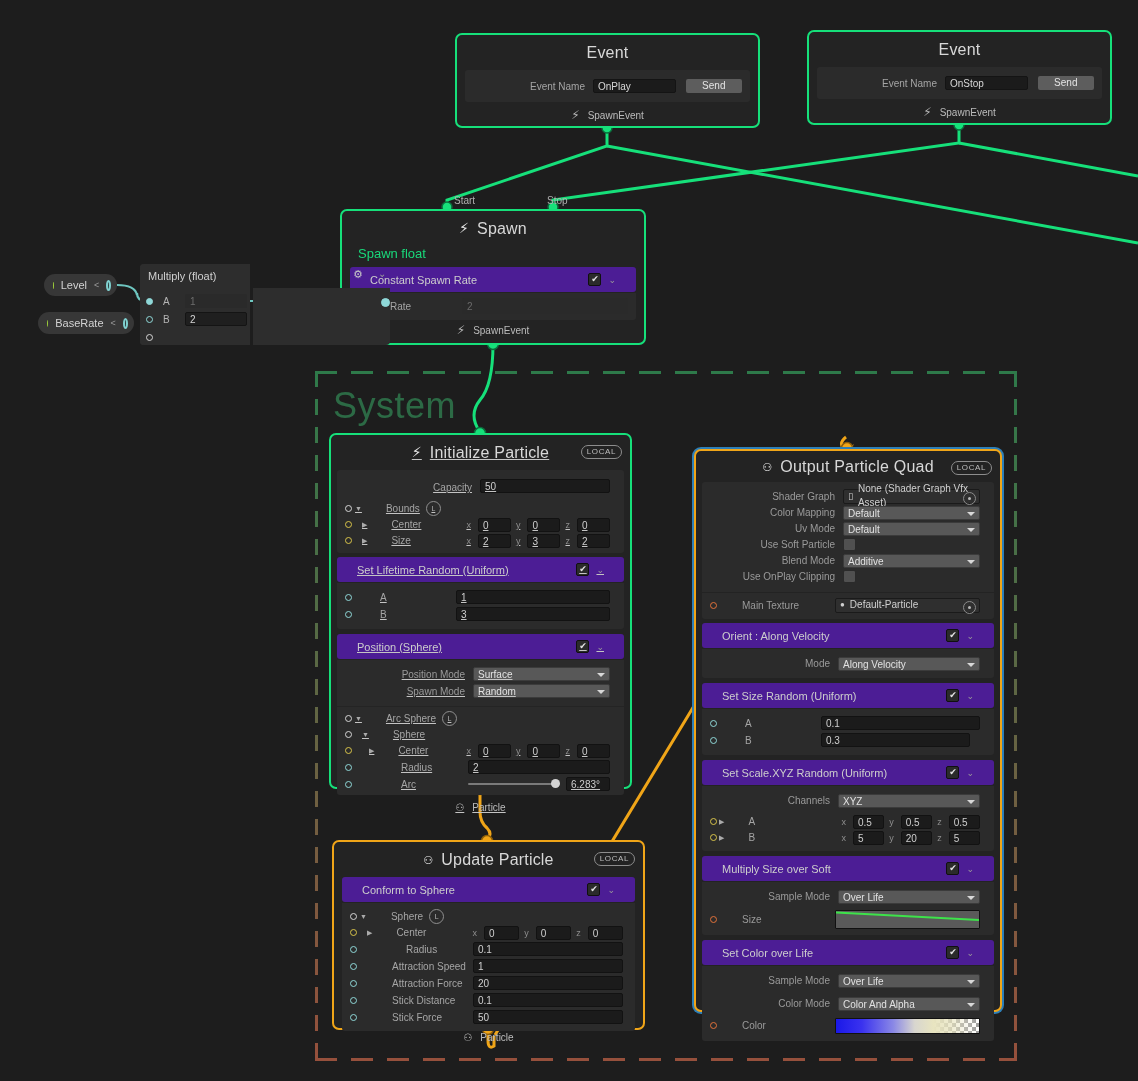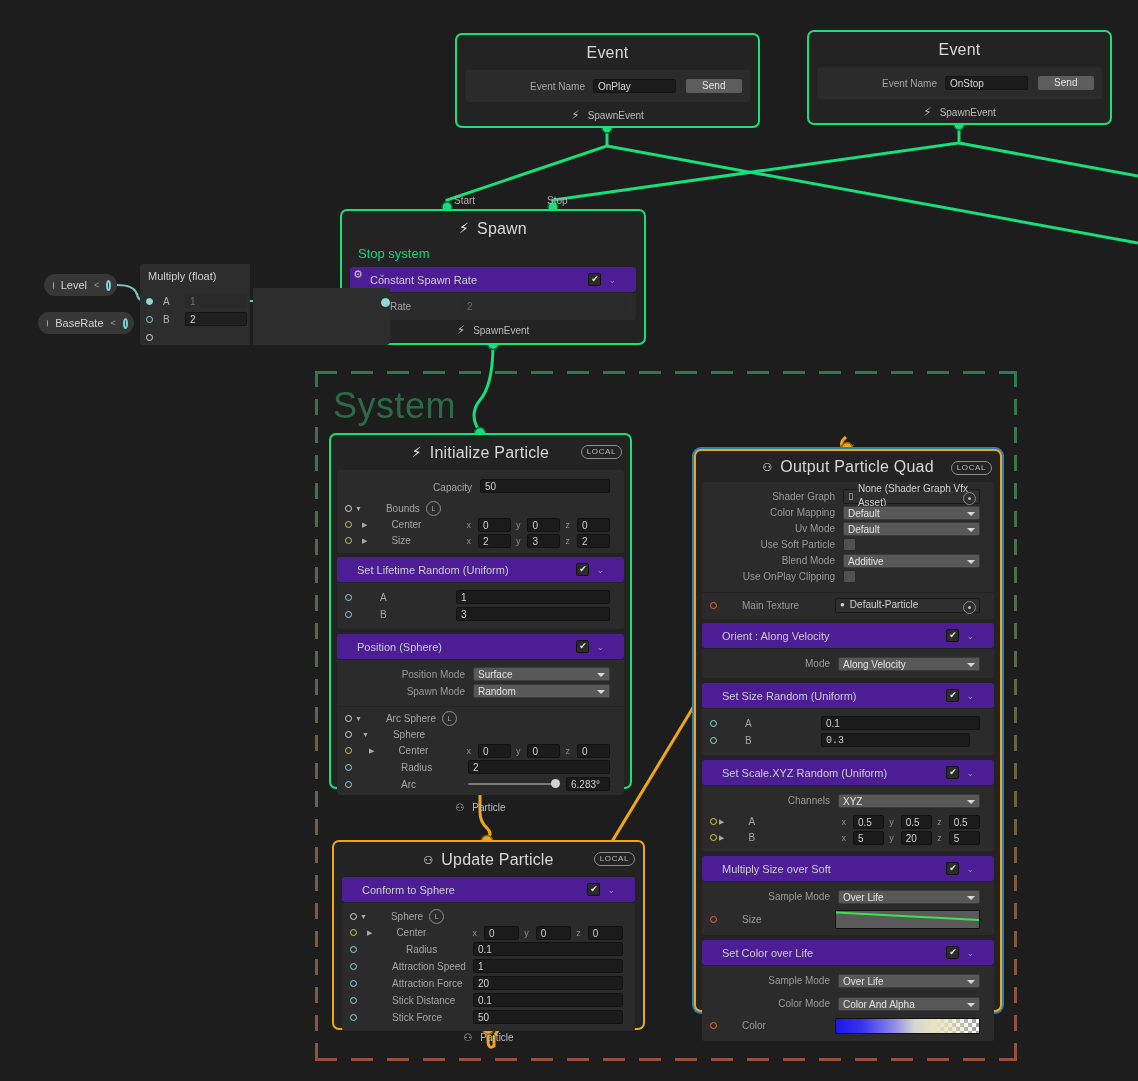--- a/index.html
+++ b/index.html
@@ -202,21 +202,21 @@
     </div>
   </div>
 
   <div style="position:absolute;left:454px;top:195px;font-size:10px;color:#b0b0b0;">Start</div>
   <div style="position:absolute;left:547px;top:195px;font-size:10px;color:#b0b0b0;">Stop</div>
 
   <div class="node ctx-green" style="left:340px;top:209px;width:306px;height:136px;">
     <div class="node-title">
       <span class="ticon">⚡</span><span>Spawn</span>
     </div>
-    <div style="color:#19d87a;font-size:13px;padding:0 0 6px 16px;">Stop system</div>
+    <div style="color:#19d87a;font-size:13px;padding:0 0 6px 16px;">Spawn float</div>
     <div class="blk-head" style="margin:0 8px 1px 8px;">
       <span>Constant Spawn Rate</span>
       <span class="sp"></span>
       <span class="chk">✔</span>
       <span class="caret">⌄</span>
     </div>
     <div class="blk-body" style="margin:0 8px;padding:4px 0 5px 0;">
       <div class="row" style="height:16px;">
         <span class="pdot filled"></span>
         <div class="lbl-col" style="width:92px;flex:0 0 92px;">
@@ -273,21 +273,21 @@
       <span style="width:16px;">B</span>
       <span class="fld">2</span>
     </div>
     <div class="oprow" style="position:absolute;left:0;top:66px;width:110px;">
       <span class="pdot w" style="margin-right:4px;"></span>
     </div>
 
     <span class="pdot filled" style="position:absolute;left:241px;top:34px;width:9px;height:9px;"></span>
   </div>
 
-  <div class="node ctx-green" style="left:329px;top:433px;width:303px;height:356px;">
+  <div class="node ctx-green" style="left:329px;top:433px;width:303px;height:356px;text-decoration:underline;">
     <div class="node-title">
       <span class="ticon">⚡</span><span>Initialize Particle</span>
       <span class="local-badge">LOCAL</span>
     </div>
 
     <div class="blk" style="margin:0 6px 4px 6px;padding:6px 0 4px 0;">
       <div class="row" style="height:16px;align-items:flex-end;">
         <div class="lbl-col r" style="width:135px;flex:0 0 135px;">
           <span class="lbl">Capacity</span>
         </div>
@@ -594,21 +594,21 @@
         <div class="lbl-col" style="width:96px;flex:0 0 96px;">
           <span class="lbl">A</span>
         </div>
         <div class="field" style="margin-right:6px;">0.1</div>
       </div>
       <div class="row" style="height:16px;">
         <span class="pdot" style="margin-right:8px;"></span>
         <div class="lbl-col" style="width:96px;flex:0 0 96px;">
           <span class="lbl">B</span>
         </div>
-        <div class="field" style="margin-right:16px;font-family:Liberation Mono, monospace;">0.3</div>
+        <div class="field" style="margin-right:16px;">0.3</div>
       </div>
     </div>
 
     <div class="blk-head">
       <span>Set Scale.XYZ Random (Uniform)</span>
       <span class="sp"></span>
       <span class="chk">✔</span>
       <span class="caret">⌄</span>
     </div>
     <div class="blk-body" style="padding:6px 0 5px 0;">

